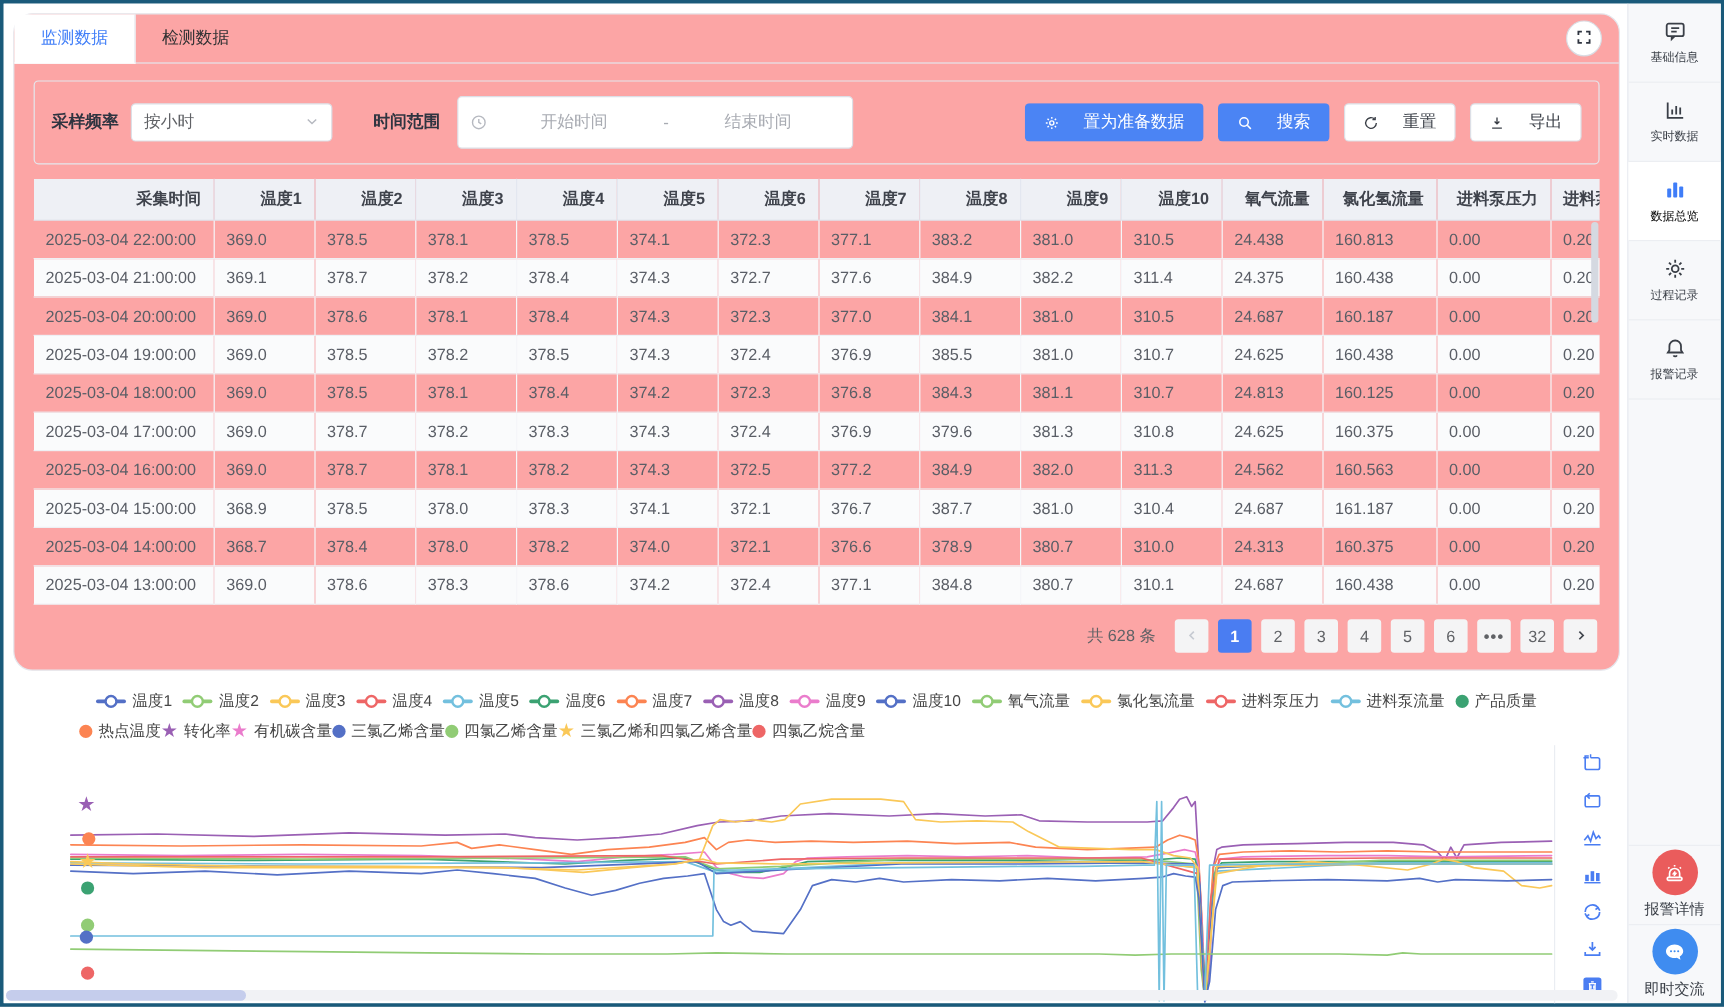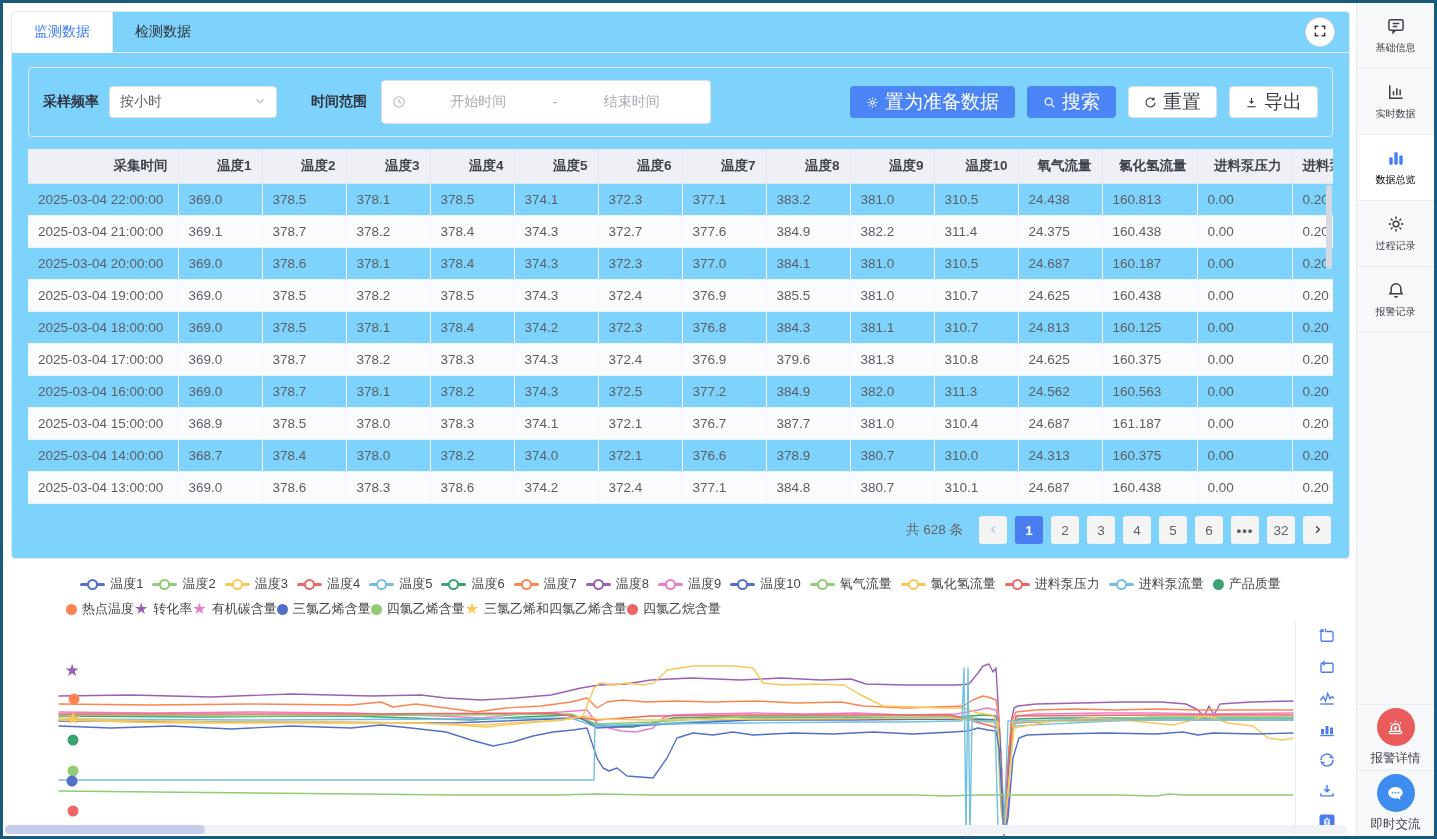--- a/index.html
+++ b/index.html
@@ -3,21 +3,21 @@
 <meta charset="utf-8">
 <style>
   * { margin:0; padding:0; box-sizing:border-box; }
   html,body { width:1437px; height:839px; overflow:hidden; }
   body {
     font-family:"Liberation Sans","DejaVu Sans",sans-serif;
     background:#fff; color:#303133; font-size:14px;
     border:3px solid #1a5a7a; display:flex;
   }
   .main { flex:1 1 auto; min-width:0; position:relative; padding:8px 6px 0 8px; background:#fff; }
-  .card { border:1px solid #e4e7ed; border-radius:4px; background:#7dd3fc; }
+  .card { border:1px solid #e4e7ed; border-radius:16px; background:#fca5a5; }
 
   
   .tabbar { display:flex; align-items:stretch; height:41px; border-bottom:1px solid #e4e7ed; }
   .tab { padding:0 22px; display:flex; align-items:center; font-size:14px; color:#303133; cursor:pointer; }
   .tab.active { color:#3f7df8; background:#fff; border-right:1px solid #e4e7ed; margin-bottom:-1px; border-bottom:1px solid #fff; }
   .tab-spacer { flex:1; }
   .fs-btn { width:30px; height:30px; border:1px solid #d9dce3; border-radius:50%; background:#fff;
             display:flex; align-items:center; justify-content:center; align-self:center; margin-right:14px; cursor:pointer; }
 
   
@@ -26,22 +26,22 @@
   .f-label { font-weight:700; color:#2f3440; margin-right:10px; white-space:nowrap; }
   .select { width:168px; height:32px; border:1px solid #dcdfe6; border-radius:4px; display:flex; align-items:center;
             padding:0 10px; color:#606266; background:#fff; cursor:pointer; }
   .select .val { flex:1; }
   .rangebox { width:330px; height:44px; border:1px solid #dcdfe6; border-radius:4px; display:flex; align-items:center;
               padding:12px 10px; color:#a8abb2; background:#fff; margin-left:4px; }
   .rangebox .ph { flex:1; text-align:center; }
   .rangebox .sep { padding:0 6px; color:#a8abb2; }
   .f-gap { width:34px; }
   .btns { margin-left:auto; display:flex; gap:12px; }
-  .btn { height:32px; border-radius:4px; padding:0 15px; display:inline-flex; align-items:center; gap:6px;
-         font-size:19px; cursor:pointer; border:1px solid transparent; white-space:nowrap; }
+  .btn { height:32px; border-radius:4px; padding:0 15px; display:inline-flex; align-items:center; gap:20px;
+         font-size:14px; cursor:pointer; border:1px solid transparent; white-space:nowrap; }
   .btn.primary { background:#4b84f4; color:#fff; }
   .btn.plain { background:#fff; color:#3a3f47; border-color:#dcdfe6; }
 
   
   .tblwrap { margin:0 16px; position:relative; }
   table.tbl { width:100%; border-collapse:collapse; table-layout:fixed; }
   .tbl th { background:#eef0f5; color:#3f434c; font-weight:700; text-align:right; font-size:13.5px;
             padding:8px 10px; border-bottom:1px solid #dfe3ec; border-right:1px solid #e3e7f0; white-space:nowrap; overflow:hidden; }
   .tbl th:last-child { border-right:none; }
   .tbl td { color:#5a5e66; font-size:13.5px; padding:8px 10px; border-bottom:1px solid #eef0f4;

